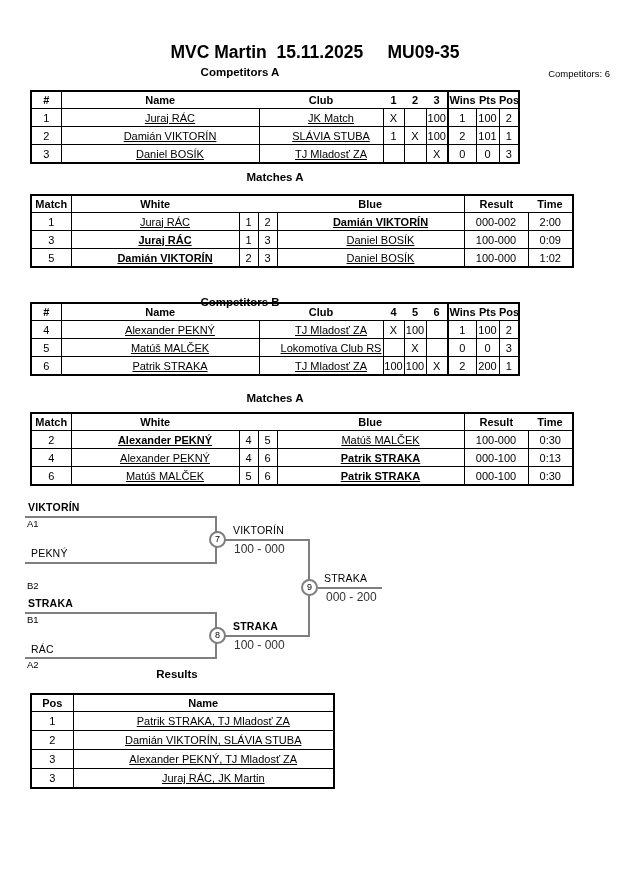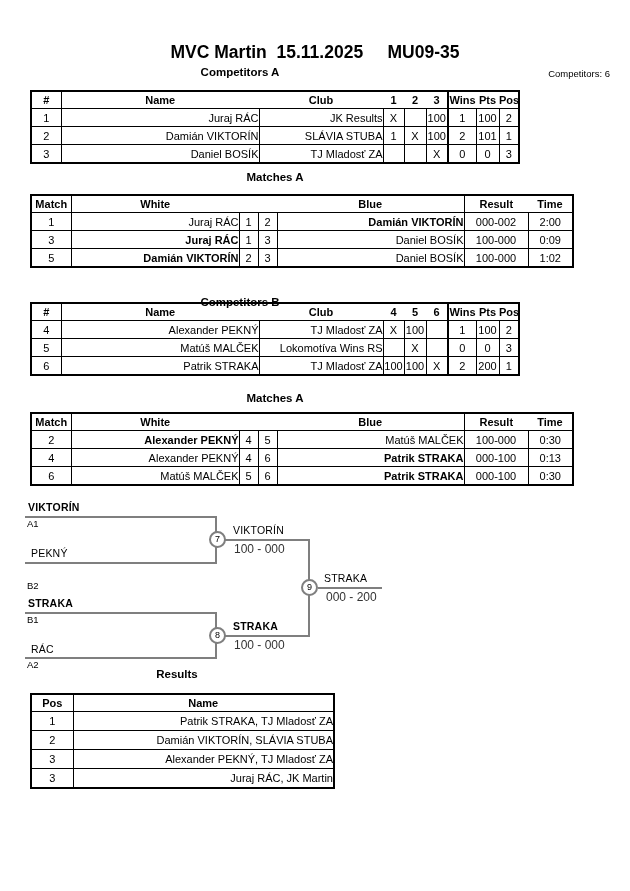--- a/index.html
+++ b/index.html
@@ -11,21 +11,21 @@
   .page-title{top:42px;left:0;width:630px;text-align:center;font-size:17.5px;font-weight:bold;white-space:pre;}
   .sec-title{font-size:11.5px;font-weight:bold;text-align:center;}
   .count-label{top:68px;left:430px;width:180px;text-align:right;font-size:9.5px;}
 
   table{border-collapse:collapse;table-layout:fixed;font-size:11px;}
   table.outer{border:2px solid #000;}
   td{border:1px solid #000;height:17px;padding:0;white-space:nowrap;overflow:hidden;text-align:center;}
   th{border:none;border-bottom:1px solid #000;height:16px;padding:0;font-size:11px;font-weight:bold;white-space:nowrap;overflow:hidden;text-align:center;}
   th.br{border-right:1px solid #000;}
   .thick-l{border-left:2px solid #000 !important;}
-  td.lft{text-align:right;padding-left:20px;}
+  td.lft{text-align:center;padding-left:20px;text-decoration:underline;}
   .b{font-weight:bold;}
   .results td{height:18px;}
 
   
   .bline{position:absolute;background:#7f7f7f;}
   .bname{position:absolute;font-size:10.5px;letter-spacing:.2px;white-space:nowrap;}
   .bseed{position:absolute;font-size:9.5px;}
   .bscore{position:absolute;font-size:12px;color:#333;white-space:nowrap;}
   .bcircle{position:absolute;width:13px;height:13px;border:2px solid #7f7f7f;border-radius:50%;
            background:#fff;font-size:9px;line-height:13px;text-align:center;z-index:2;}
@@ -57,21 +57,21 @@
     <th>1</th>
     <th>2</th>
     <th>3</th>
     <th class="thick-l">Wins</th>
     <th>Pts</th>
     <th>Pos</th>
   </tr>
   <tr>
     <td>1</td>
     <td class="lft">Juraj RÁC</td>
-    <td class="lft">JK Results</td>
+    <td class="lft">JK Match</td>
     <td>X</td>
     <td></td>
     <td>100</td>
     <td class="thick-l">1</td>
     <td>100</td>
     <td>2</td>
   </tr>
   <tr>
     <td>2</td>
     <td class="lft">Damián VIKTORÍN</td>
@@ -180,21 +180,21 @@
     <td>X</td>
     <td>100</td>
     <td></td>
     <td class="thick-l">1</td>
     <td>100</td>
     <td>2</td>
   </tr>
   <tr>
     <td>5</td>
     <td class="lft">Matúš MALČEK</td>
-    <td class="lft">Lokomotíva Wins RS</td>
+    <td class="lft">Lokomotíva Club RS</td>
     <td></td>
     <td>X</td>
     <td></td>
     <td class="thick-l">0</td>
     <td>0</td>
     <td>3</td>
   </tr>
   <tr>
     <td>6</td>
     <td class="lft">Patrik STRAKA</td>

